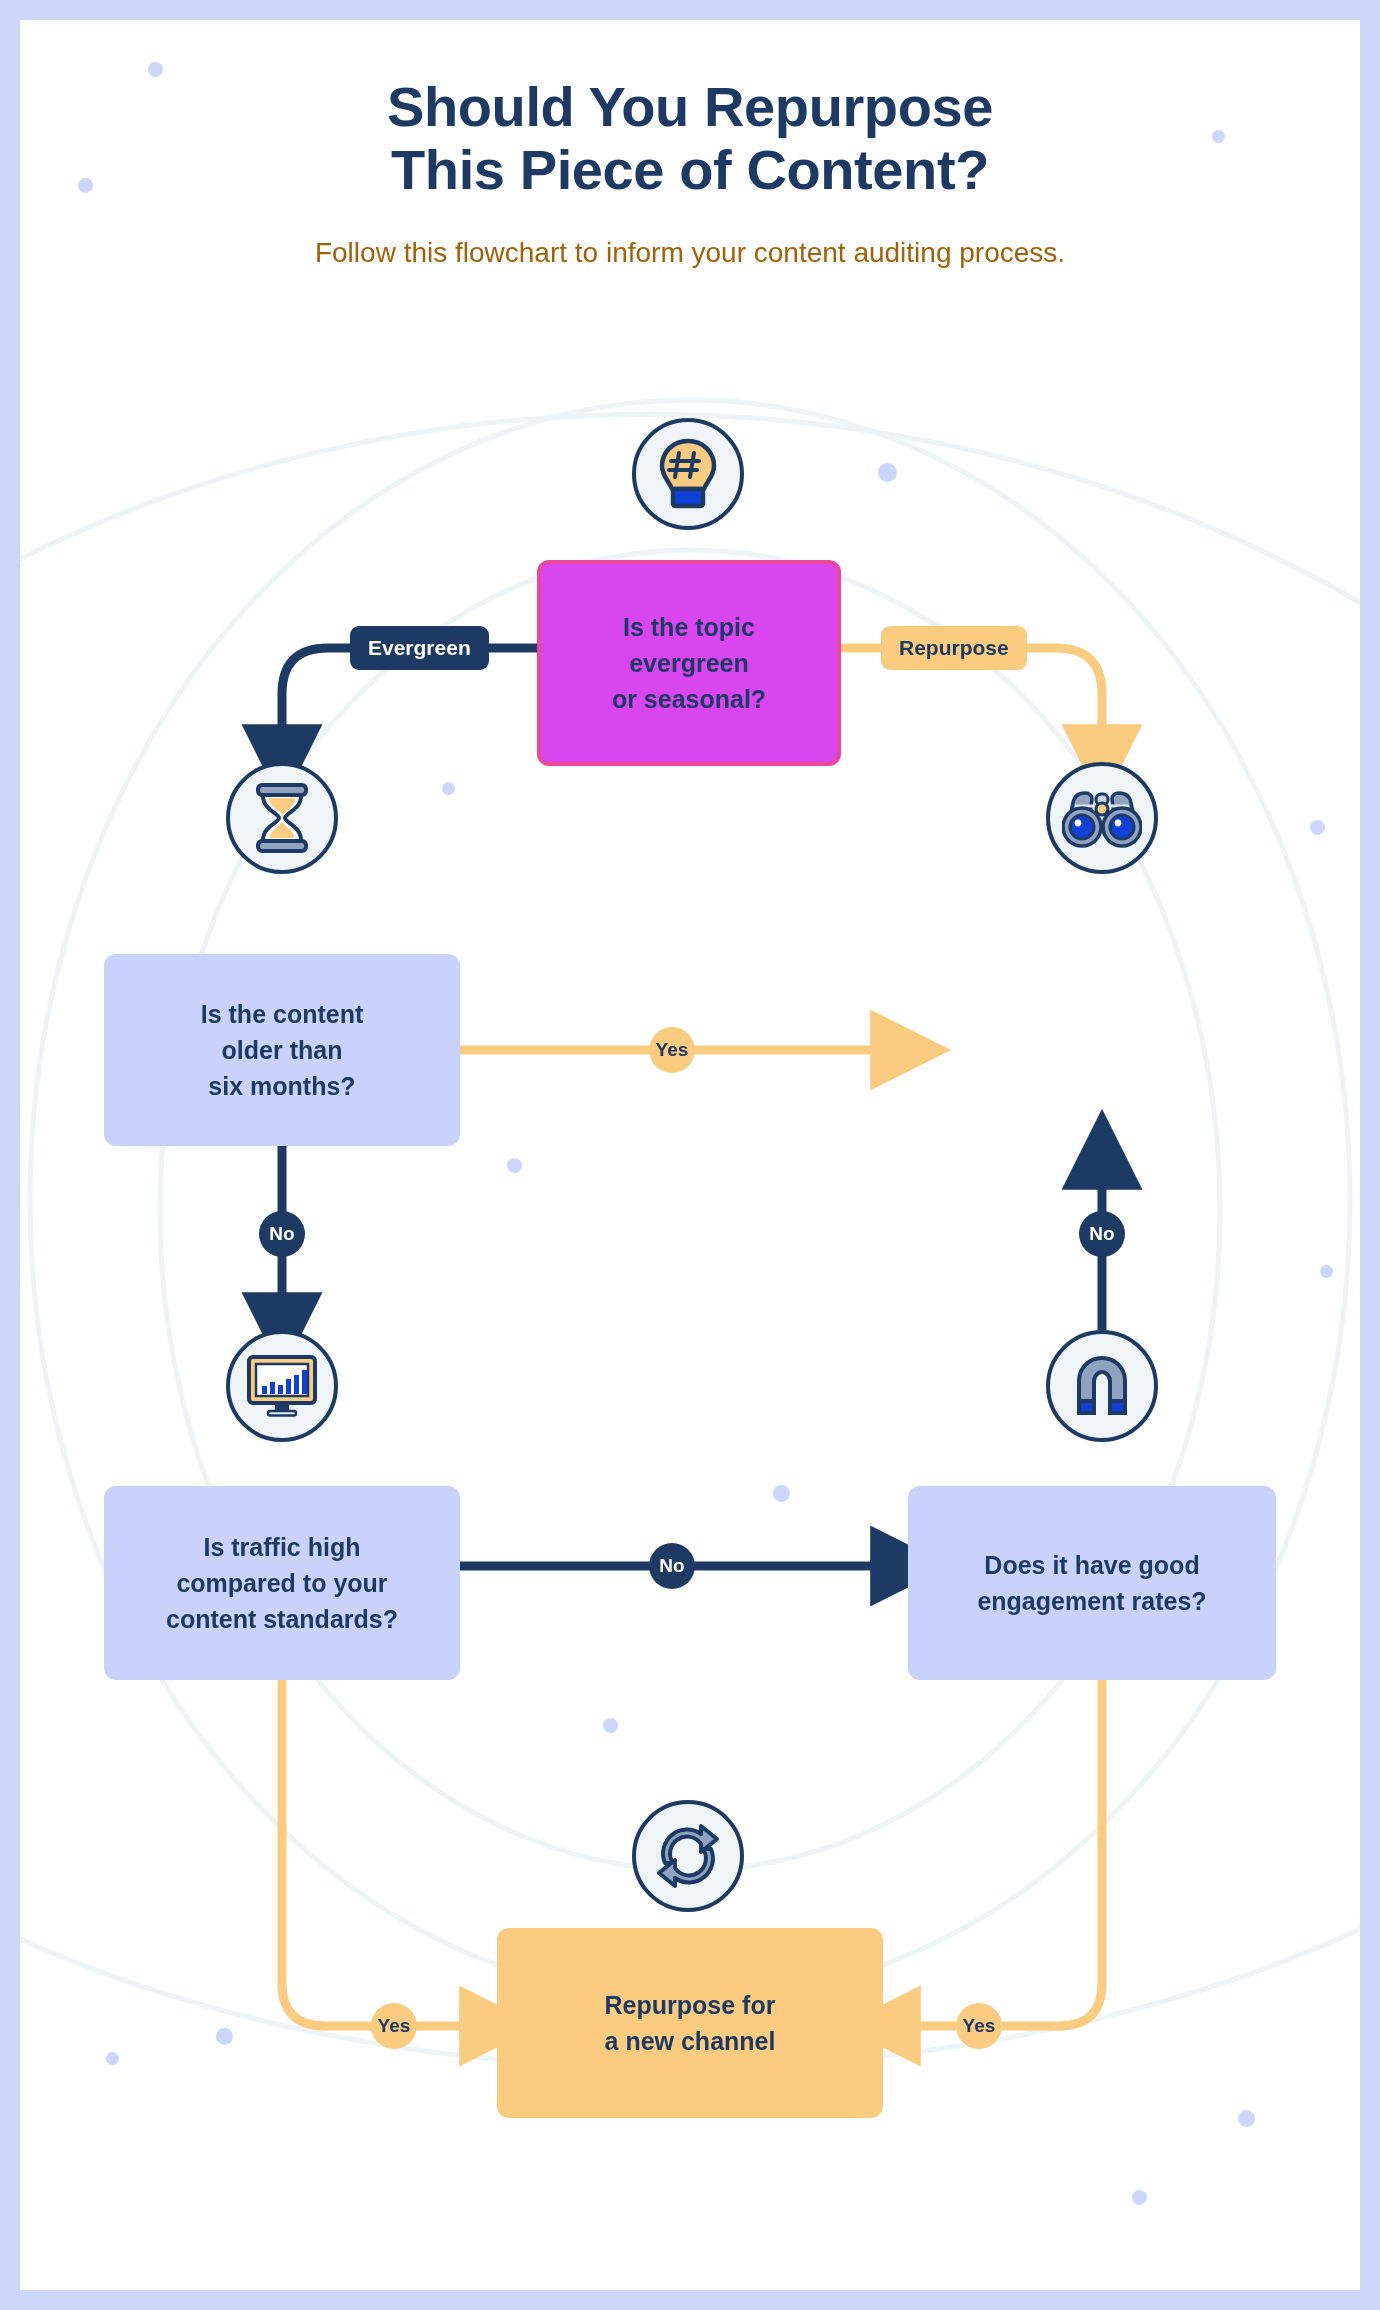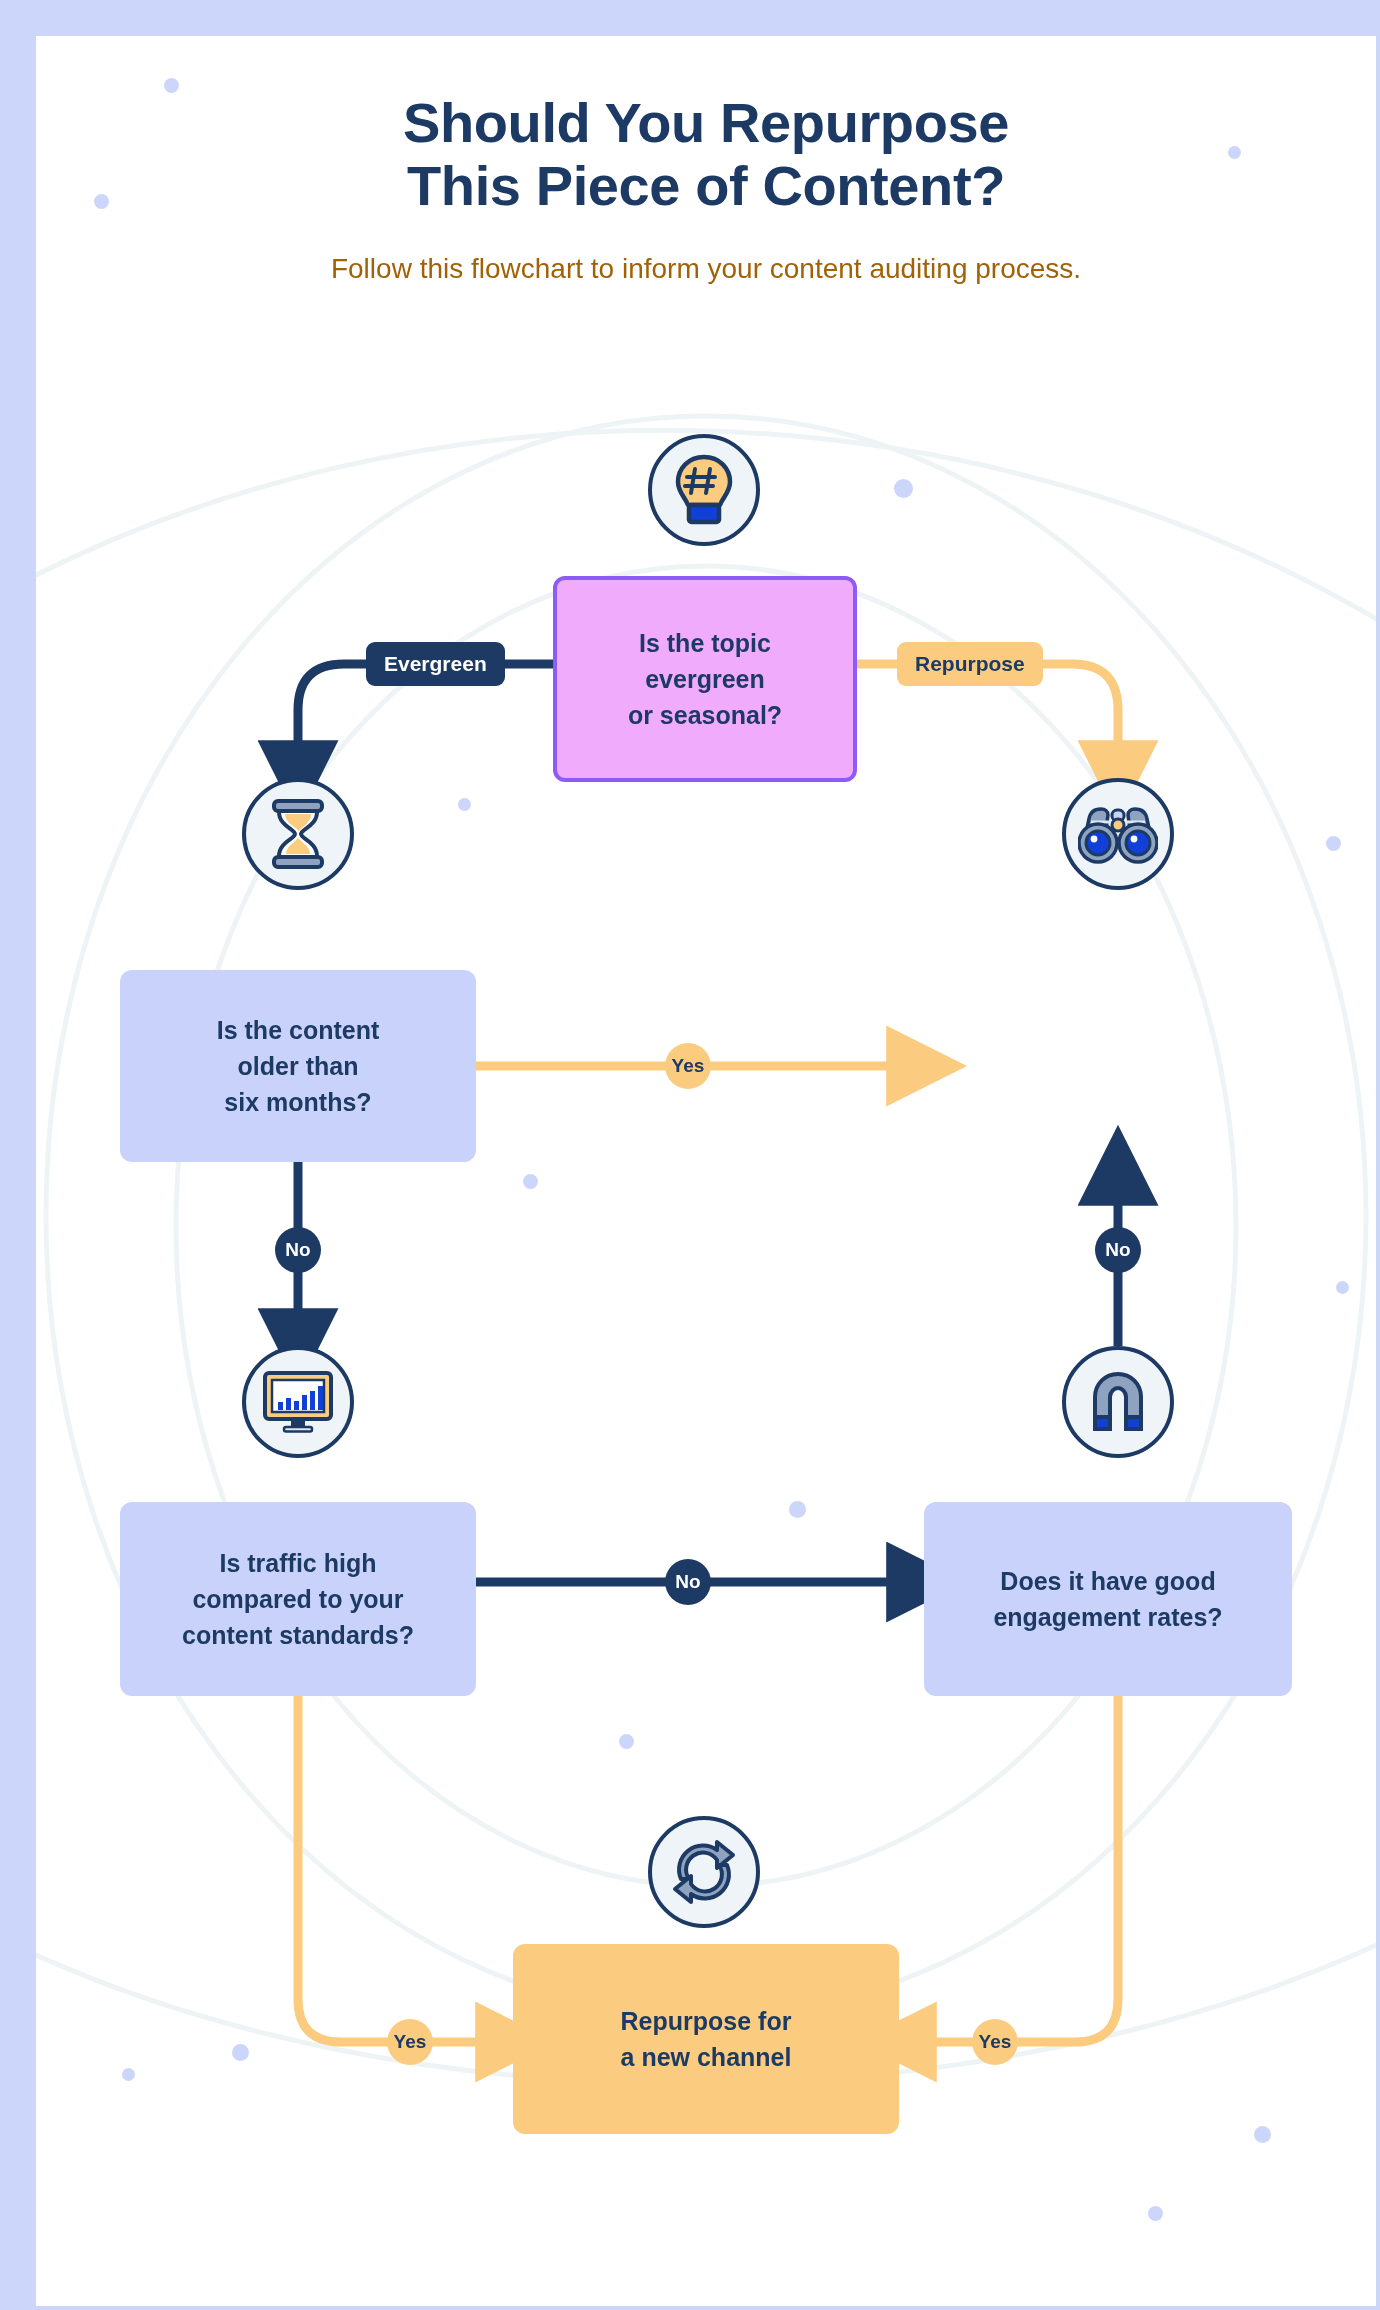--- a/index.html
+++ b/index.html
@@ -13,21 +13,21 @@
     font-family: "Liberation Sans", sans-serif;
     overflow: hidden;
   }
 
   #page {
     position: relative;
     width: 1380px;
     height: 2310px;
     background: #ccd6fb;
     box-sizing: border-box;
-    padding: 36px;
+    padding: 20px;
   }
   #canvas {
     position: relative;
     width: 1340px;
     height: 2270px;
     background: #ffffff;
     overflow: hidden;
   }
 
   
@@ -76,22 +76,22 @@
     align-items: center;
     justify-content: center;
     text-align: center;
     font-weight: bold;
     font-size: 25px;
     line-height: 1.45;
     white-space: pre-line;
     z-index: 4;
   }
   .node.start {
-    background: #f0abfc;
-    border: 4px solid #8b5cf6;
+    background: #d946ef;
+    border: 4px solid #ec4899;
     color: #1c3a63;
   }
   .node.question {
     background: #c8d2fa;
     color: #1c3a63;
   }
   .node.dark {
     background: #1c3a63;
     color: #ffffff;
   }

